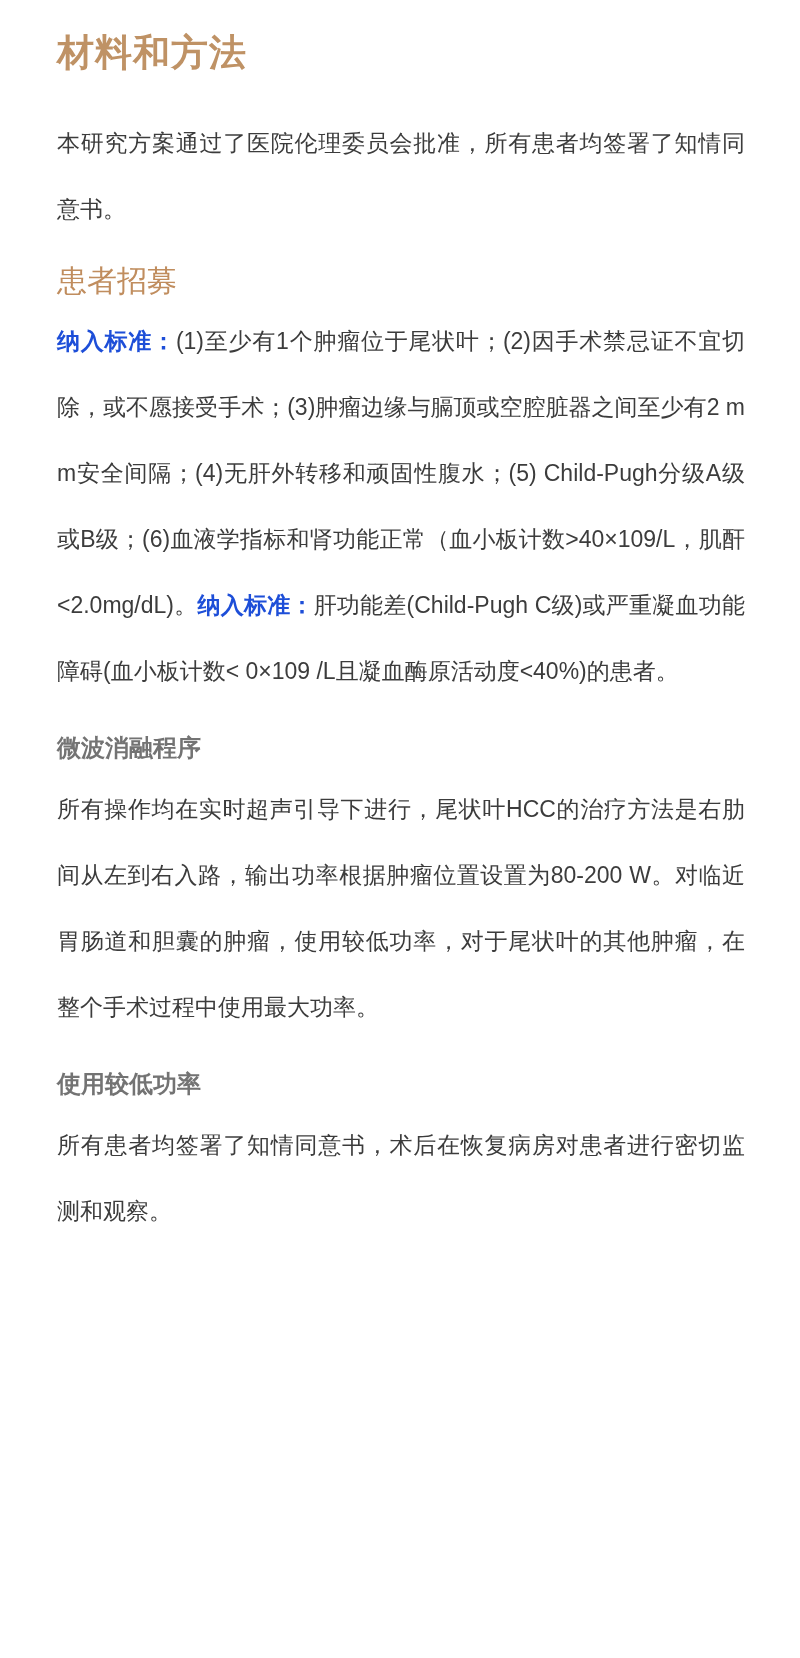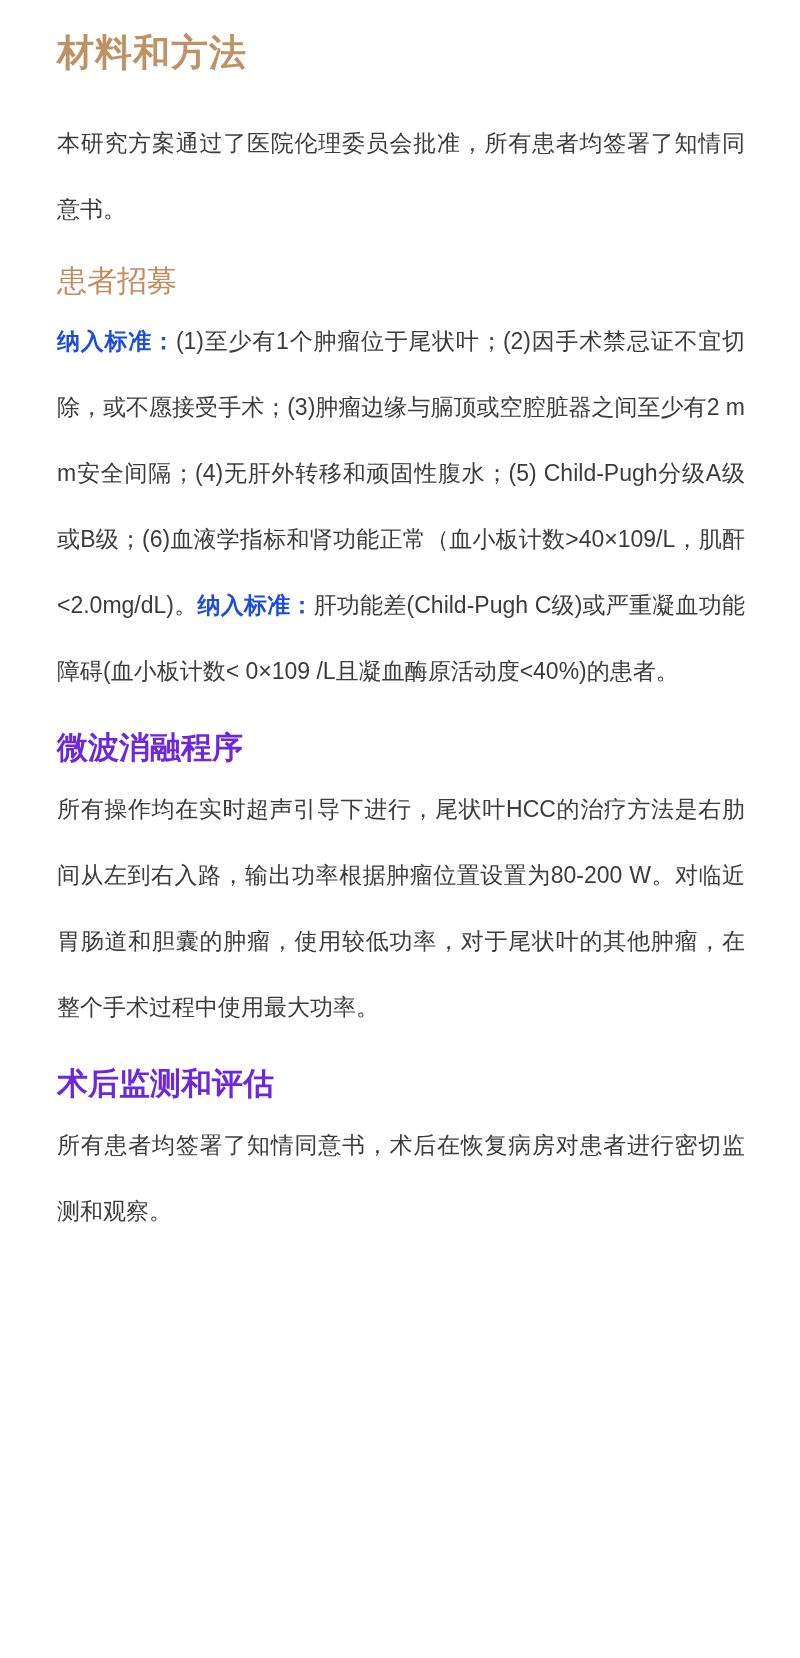--- a/index.html
+++ b/index.html
@@ -39,24 +39,24 @@
   .para.intro { margin-top: 36px; }
   .sub-gold {
     margin: 20px 0 0 0;
     font-size: 30px;
     line-height: 38px;
     font-weight: 400;
     color: #c08d5e;
   }
   .sub-dark {
     margin: 24px 0 0 0;
-    font-size: 31px;
+    font-size: 24px;
     line-height: 40px;
     font-weight: 700;
-    color: #6d28d9;
+    color: #737373;
   }
   .para.after-sub { margin-top: 8px; }
   .bold-run { font-weight: 700; color: #1d4ed8; }
 </style>
 </head>
 <body>
 
 <div class="page">
 
   <h1 class="main-title">材料和方法</h1>
@@ -64,17 +64,17 @@
   <p class="para intro">本研究方案通过了医院伦理委员会批准，所有患者均签署了知情同意书。</p>
 
   <h2 class="sub-gold">患者招募</h2>
 
   <p class="para after-sub"><span class="bold-run">纳入标准：</span><span>(1)至少有1个肿瘤位于尾状叶；(2)因手术禁忌证不宜切除，或不愿接受手术；(3)肿瘤边缘与膈顶或空腔脏器之间至少有2 mm安全间隔；(4)无肝外转移和顽固性腹水；(5) Child-Pugh分级A级或B级；(6)血液学指标和肾功能正常（血小板计数&gt;40×109/L，肌酐&lt;2.0mg/dL)。</span><span class="bold-run">纳入标准：</span><span>肝功能差(Child-Pugh C级)或严重凝血功能障碍(血小板计数&lt; 0×109 /L且凝血酶原活动度&lt;40%)的患者。</span></p>
 
   <h2 class="sub-dark">微波消融程序</h2>
 
   <p class="para after-sub">所有操作均在实时超声引导下进行，尾状叶HCC的治疗方法是右肋间从左到右入路，输出功率根据肿瘤位置设置为80-200 W。对临近胃肠道和胆囊的肿瘤，使用较低功率，对于尾状叶的其他肿瘤，在整个手术过程中使用最大功率。</p>
 
-  <h2 class="sub-dark">术后监测和评估</h2>
+  <h2 class="sub-dark">使用较低功率</h2>
 
   <p class="para after-sub">所有患者均签署了知情同意书，术后在恢复病房对患者进行密切监测和观察。</p>
 
 </div>
 
 </body></html>

